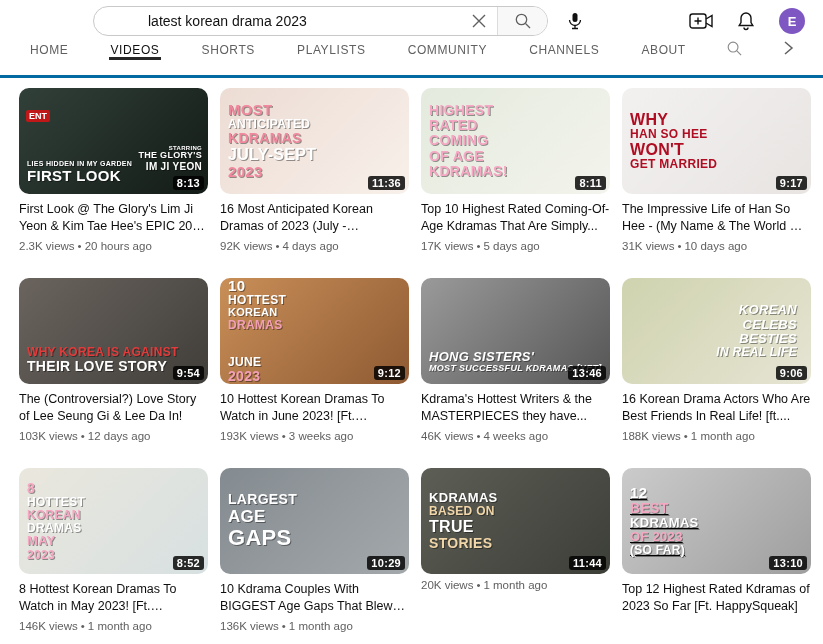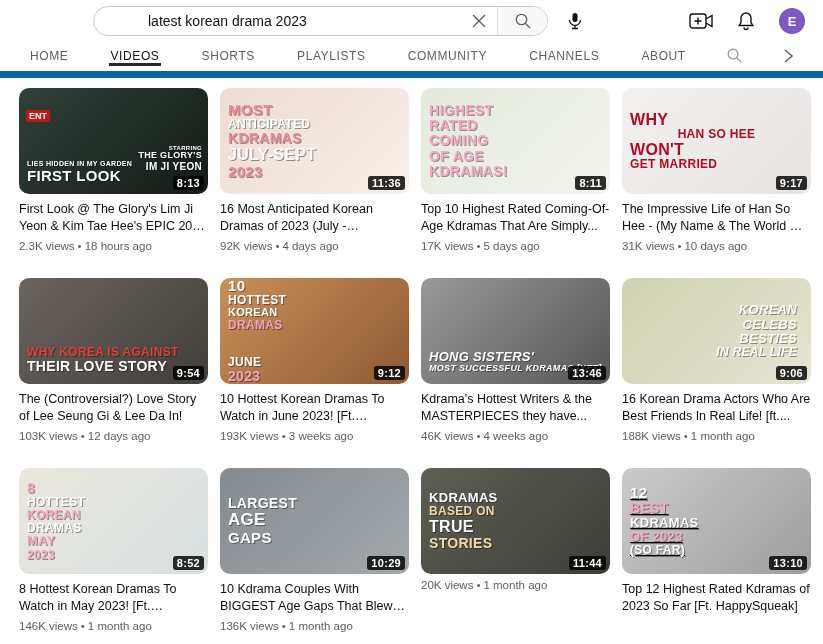--- a/index.html
+++ b/index.html
@@ -10,21 +10,21 @@
   .search-form { display:flex; align-items:stretch; height:30px; width:455px; border:1px solid #c9c9c9; border-radius:16px; overflow:hidden; background:#fff; }
   .search-input { flex:1; border:none; outline:none; font-size:14px; padding:0 8px 0 14px; color:#111; font-family:"Liberation Sans",sans-serif; background:transparent;margin-left:40px; }
   .icon-btn { background:none; border:none; display:flex; align-items:center; justify-content:center; cursor:pointer; }
   .clear-btn { width:36px; }
   .search-btn { width:50px; background:#f8f8f8; border-left:1px solid #dcdcdc; }
   .mic-btn { width:34px; height:30px; margin-left:10px; }
   .top-right { margin-left:auto; display:flex; align-items:center; gap:24px; }
   .avatar { width:26px; height:26px; border-radius:50%; background:#7e57c2; color:#fff; font-size:13px; font-weight:bold; display:flex; align-items:center; justify-content:center; cursor:pointer; }
 
   
-  .tabs-bar { height:38px; display:flex; align-items:center; justify-content:space-between; padding:0 28px; border-bottom:7px solid #0369a1; margin-top:2px; }
+  .tabs-bar { height:38px; display:flex; align-items:flex-start; justify-content:space-between; padding:0 28px; border-bottom:3px solid #0369a1; margin-top:2px; }
   .tab { display:flex; align-items:center; font-size:12px; letter-spacing:.6px; color:#606060; cursor:pointer; border-bottom:3px solid transparent; border-top:3px solid transparent; padding:0 2px; white-space:nowrap; }
   .tab.active { color:#0f0f0f; border-bottom-color:#282828; }
   .tab-icon-btn { display:flex; align-items:center; }
 
   
   .grid { display:grid; grid-template-columns:repeat(4,189px); column-gap:12px; row-gap:26px; padding:10px 13px 0 19px; }
   .card { width:189px; cursor:pointer; }
   .thumb { position:relative; width:189px; height:106px; border-radius:10px; overflow:hidden; display:flex; }
   .thumb-lines { display:flex; flex-direction:column; justify-content:center; padding:6px 8px; line-height:1.08; flex:1; }
   .thumb-lines.pos-bottom { justify-content:flex-end; padding-bottom:10px;border-radius:8px; }
@@ -141,21 +141,21 @@
       <span class="duration">8:13</span>
     <span class="thumb-badge" style="color: rgb(255, 255, 255); background: rgb(192, 24, 24);">ENT</span>
         <span class="thumb-side">
           <span class="thumb-line" style="color: rgb(255, 255, 255); font-size: 6px; display: block; text-shadow: rgba(0, 0, 0, 0.4) 1px 1px 0px;">STARRING</span>
           <span class="thumb-line" style="color: rgb(255, 255, 255); font-size: 9px; display: block; text-shadow: rgba(0, 0, 0, 0.4) 1px 1px 0px;">THE GLORY'S</span>
           <span class="thumb-line" style="color: rgb(255, 255, 255); font-size: 10px; display: block; text-shadow: rgba(0, 0, 0, 0.4) 1px 1px 0px;">IM JI YEON</span>
         </span>
       </div>
     <div class="title">First Look @ The Glory's Lim Ji Yeon &amp; Kim Tae Hee's EPIC 2023 Kdram...</div>
     <div class="meta">
-      <span class="views">2.3K views</span><span class="dot">•</span><span class="age">18 hours ago</span>
+      <span class="views">2.3K views</span><span class="dot">•</span><span class="age">20 hours ago</span>
     </div>
   </div>
     <div class="card">
     <div class="thumb" style="background: linear-gradient(135deg, rgb(236, 220, 212), rgb(248, 240, 234));">
       <div class="thumb-lines">
           <span class="thumb-line" style="color: rgb(242, 136, 158); font-size: 15px; text-shadow: rgba(0, 0, 0, 0.4) 1px 1px 0px;">MOST</span>
           <span class="thumb-line" style="color: rgb(255, 255, 255); font-size: 12px; text-shadow: rgba(0, 0, 0, 0.4) 1px 1px 0px;">ANTICIPATED</span>
           <span class="thumb-line" style="color: rgb(242, 136, 158); font-size: 14px; text-shadow: rgba(0, 0, 0, 0.4) 1px 1px 0px;">KDRAMAS</span>
           <span class="thumb-line" style="color: rgb(255, 255, 255); font-size: 16px; text-shadow: rgba(0, 0, 0, 0.4) 1px 1px 0px;">JULY-SEPT</span>
           <span class="thumb-line" style="color: rgb(242, 136, 158); font-size: 15px; text-shadow: rgba(0, 0, 0, 0.4) 1px 1px 0px;">2023</span>
@@ -180,21 +180,21 @@
     </div>
     <div class="title">Top 10 Highest Rated Coming-Of-Age Kdramas That Are Simply...</div>
     <div class="meta">
       <span class="views">17K views</span><span class="dot">•</span><span class="age">5 days ago</span>
     </div>
   </div>
     <div class="card">
     <div class="thumb" style="background: linear-gradient(135deg, rgb(243, 241, 240), rgb(231, 228, 226));">
       <div class="thumb-lines">
           <span class="thumb-line" style="color: rgb(176, 13, 35); font-size: 16px;">WHY</span>
-          <span class="thumb-line" style="color: rgb(176, 13, 35); font-size: 12px; text-align: center;">HAN SO HEE</span>
+          <span class="thumb-line" style="color: rgb(176, 13, 35); font-size: 12px;">HAN SO HEE</span>
           <span class="thumb-line" style="color: rgb(176, 13, 35); font-size: 16px;">WON'T</span>
           <span class="thumb-line" style="color: rgb(176, 13, 35); font-size: 12px;">GET MARRIED</span>
         </div>
       <span class="duration">9:17</span>
     </div>
     <div class="title">The Impressive Life of Han So Hee - (My Name &amp; The World Of The...</div>
     <div class="meta">
       <span class="views">31K views</span><span class="dot">•</span><span class="age">10 days ago</span>
     </div>
   </div>
@@ -271,21 +271,21 @@
     <div class="title">8 Hottest Korean Dramas To Watch in May 2023! [Ft. HappySqueak]</div>
     <div class="meta">
       <span class="views">146K views</span><span class="dot">•</span><span class="age">1 month ago</span>
     </div>
   </div>
     <div class="card">
     <div class="thumb" style="background: linear-gradient(135deg, rgb(132, 139, 144), rgb(163, 168, 171));">
       <div class="thumb-lines">
           <span class="thumb-line" style="color: rgb(255, 255, 255); font-size: 14px; text-shadow: rgba(0, 0, 0, 0.4) 1px 1px 0px;">LARGEST</span>
           <span class="thumb-line" style="color: rgb(255, 255, 255); font-size: 17px; text-shadow: rgba(0, 0, 0, 0.4) 1px 1px 0px;">AGE</span>
-          <span class="thumb-line" style="color: rgb(255, 255, 255); font-size: 15px; text-shadow: rgba(0, 0, 0, 0.4) 1px 1px 0px;">GAPS</span>
+          <span class="thumb-line" style="color: rgb(255, 255, 255); font-size: 22px; text-shadow: rgba(0, 0, 0, 0.4) 1px 1px 0px;">GAPS</span>
         </div>
       <span class="duration">10:29</span>
     </div>
     <div class="title">10 Kdrama Couples With BIGGEST Age Gaps That Blew Our Minds! [Ft...</div>
     <div class="meta">
       <span class="views">136K views</span><span class="dot">•</span><span class="age">1 month ago</span>
     </div>
   </div>
     <div class="card">
     <div class="thumb" style="background: linear-gradient(135deg, rgb(93, 94, 85), rgb(60, 62, 56));">

